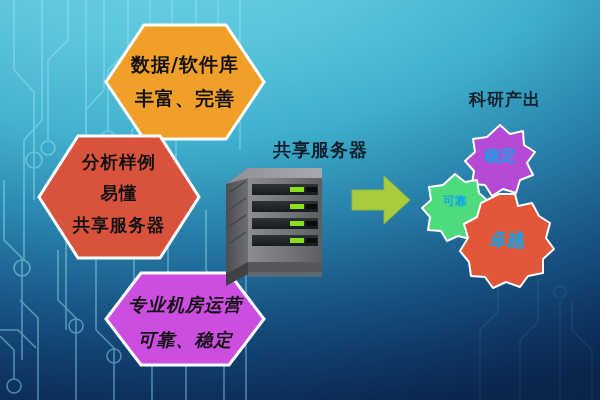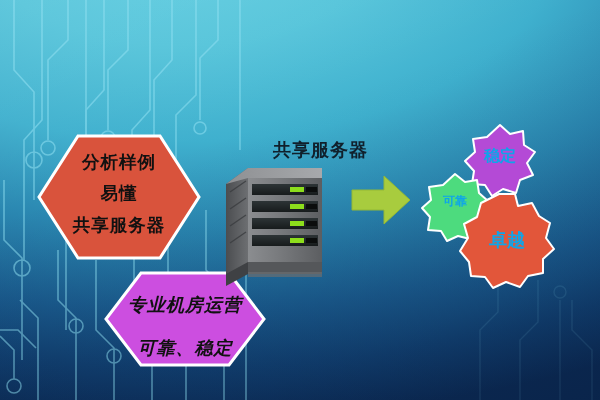--- a/index.html
+++ b/index.html
@@ -191,39 +191,48 @@
       <circle cx="38" cy="242" r="6"></circle>
       <path d="M60 400 V340 L78 322 V280"></path>
       <path d="M100 400 V300"></path>
       <circle cx="100" cy="292" r="6"></circle>
       <path d="M132 400 V350 L112 330 V300"></path>
     </g>
   </svg>
 
   <div id="bg-vignette"></div>
 
+  <div class="hex" id="hex-data">
+    <svg width="164" height="120" viewBox="0 0 164 120">
+      <polygon points="41,3 123,3 161,60 123,117 41,117 3,60" fill="#f0a028" stroke="#ffffff" stroke-width="3"></polygon>
+    </svg>
+    <div class="hex-label">
+      <div>数据/软件库</div>
+      <div style="margin-top:10px">丰富、完善</div>
+    </div>
+  </div>
 
   <div class="hex" id="hex-sample">
     <svg width="166" height="128" viewBox="0 0 166 128">
       <polygon points="42,3 124,3 163,64 124,125 42,125 3,64" fill="#d9533c" stroke="#ffffff" stroke-width="3"></polygon>
     </svg>
     <div class="hex-label">
       <div>分析样例</div>
       <div style="margin-top:9px">易懂</div>
       <div style="margin-top:9px">共享服务器</div>
     </div>
   </div>
 
   <div class="hex" id="hex-ops">
     <svg width="164" height="98" viewBox="0 0 164 98">
       <polygon points="38,3 126,3 161,49 126,95 38,95 3,49" fill="#cc4ee0" stroke="#ffffff" stroke-width="3"></polygon>
     </svg>
     <div class="hex-label">
       <div>专业机房运营</div>
-      <div style="margin-top:20px">可靠、稳定</div>
+      <div style="margin-top:12px">可靠、稳定</div>
     </div>
   </div>
 
   <div id="server-title">共享服务器</div>
 
   <svg id="server" width="112" height="125" viewBox="0 0 112 125">
     <defs>
       <linearGradient id="faceG" x1="0" y1="0" x2="1" y2="0">
         <stop offset="0%" stop-color="#8b8d90"></stop>
         <stop offset="45%" stop-color="#77797c"></stop>
@@ -282,20 +291,21 @@
       <line x1="8" y1="47" x2="24" y2="36"></line>
       <line x1="8" y1="64" x2="24" y2="53"></line>
       <line x1="8" y1="81" x2="24" y2="70"></line>
     </g>
   </svg>
 
   <svg id="arrow" width="62" height="56" viewBox="0 0 62 56">
     <polygon points="2,18 34,18 34,4 60,28 34,52 34,38 2,38" fill="#a8cc3e" stroke="#93b834" stroke-width="1"></polygon>
   </svg>
 
+  <div id="output-title">科研产出</div>
 
   <div class="gear" id="gear-stable">
     <svg width="76" height="76" viewBox="0 0 76 76">
       <path fill="#b44ad6" stroke="#ffffff" stroke-width="2" stroke-linejoin="round" d="M38 3 L48 12 L61 9 L62 23 L73 30 L65 41 L71 53 L58 58 L54 71 L41 67 L30 74 L23 63 L10 62 L12 49 L3 39 L13 30 L11 17 L25 15 Z"></path>
     </svg>
     <div class="gear-label">稳定</div>
   </div>
 
   <div class="gear" id="gear-reliable">
     <svg width="72" height="72" viewBox="0 0 72 72">

